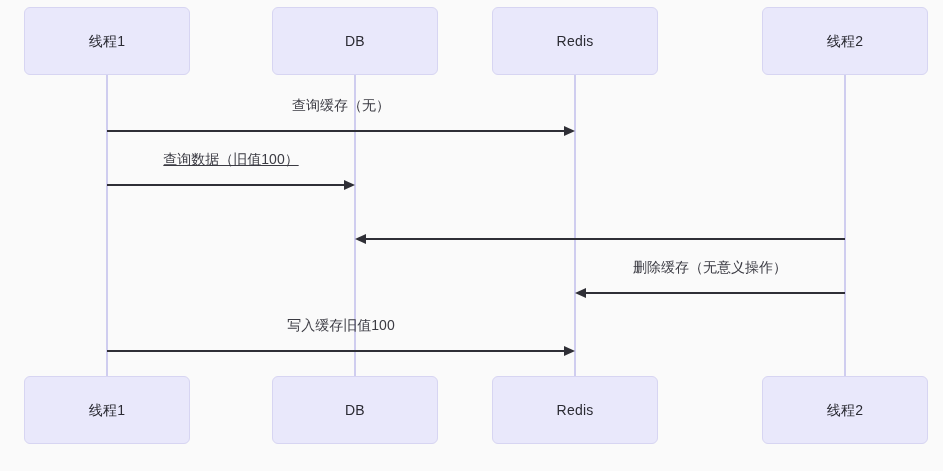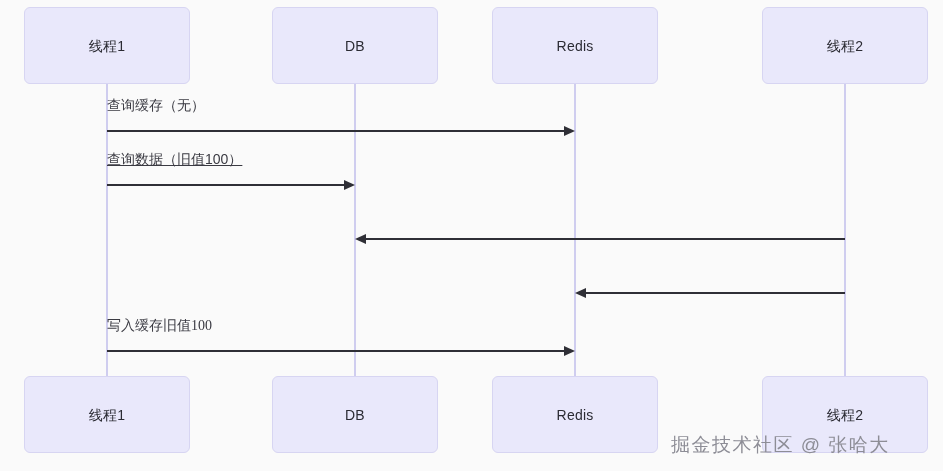--- a/index.html
+++ b/index.html
@@ -14,21 +14,21 @@
     position: relative;
     width: 943px;
     height: 471px;
     background: #fafafa;
     overflow: hidden;
   }
   
   .participant-box {
     position: absolute;
     width: 166px;
-    height: 77px;
+    height: 68px;
     background: #e9e8fb;
     border: 1px solid #d7d5f2;
     border-radius: 6px;
     display: flex;
     align-items: center;
     justify-content: center;
     z-index: 3;
   }
   .participant-label {
     font-size: 14px;
@@ -64,21 +64,21 @@
   .arrow-head.left {
     border-top: 5.5px solid transparent;
     border-bottom: 5.5px solid transparent;
     border-right: 11px solid #2f2f36;
   }
   .message-label {
     position: absolute;
     font-size: 14px;
     color: #3a3a42;
     white-space: nowrap;
-    text-align: left;
+    text-align: center;
     z-index: 2;
     user-select: none;
   }
   
   .watermark {
     position: absolute;
     font-size: 19px;
     color: #8d8d96;
     letter-spacing: 1.5px;
     white-space: nowrap;
@@ -126,22 +126,22 @@
   <div class="message-line" style="left:107px; top:130px; width:459px;"></div>
   <div class="arrow-head right" style="left:564px; top:125.5px;"></div>
 
   <div class="message-label" style="left:107px; top:151px; width:248px;text-decoration:underline;">查询数据（旧值100）</div>
   <div class="message-line" style="left:107px; top:184px; width:239px;"></div>
   <div class="arrow-head right" style="left:344px; top:179.5px;"></div>
 
   <div class="message-line" style="left:366px; top:238px; width:479px;"></div>
   <div class="arrow-head left" style="left:355px; top:233.5px;"></div>
 
+  <div class="message-label" style="left:575px; top:259px; width:270px;">删除缓存（无意义操作）</div>
   <div class="message-line" style="left:586px; top:292px; width:259px;"></div>
   <div class="arrow-head left" style="left:575px; top:287.5px;"></div>
 
-  <div class="message-label" style="left:107px; top:317px; width:468px;font-family:Liberation Serif, serif;">写入缓存旧值100</div>
+  <div class="message-label" style="left:107px; top:317px; width:468px;">写入缓存旧值100</div>
   <div class="message-line" style="left:107px; top:350px; width:459px;"></div>
   <div class="arrow-head right" style="left:564px; top:345.5px;"></div>
 
-  <div class="watermark" style="left:671px; top:432px;">掘金技术社区 @ 张哈大</div>
 
 </div>
 
 </body></html>

